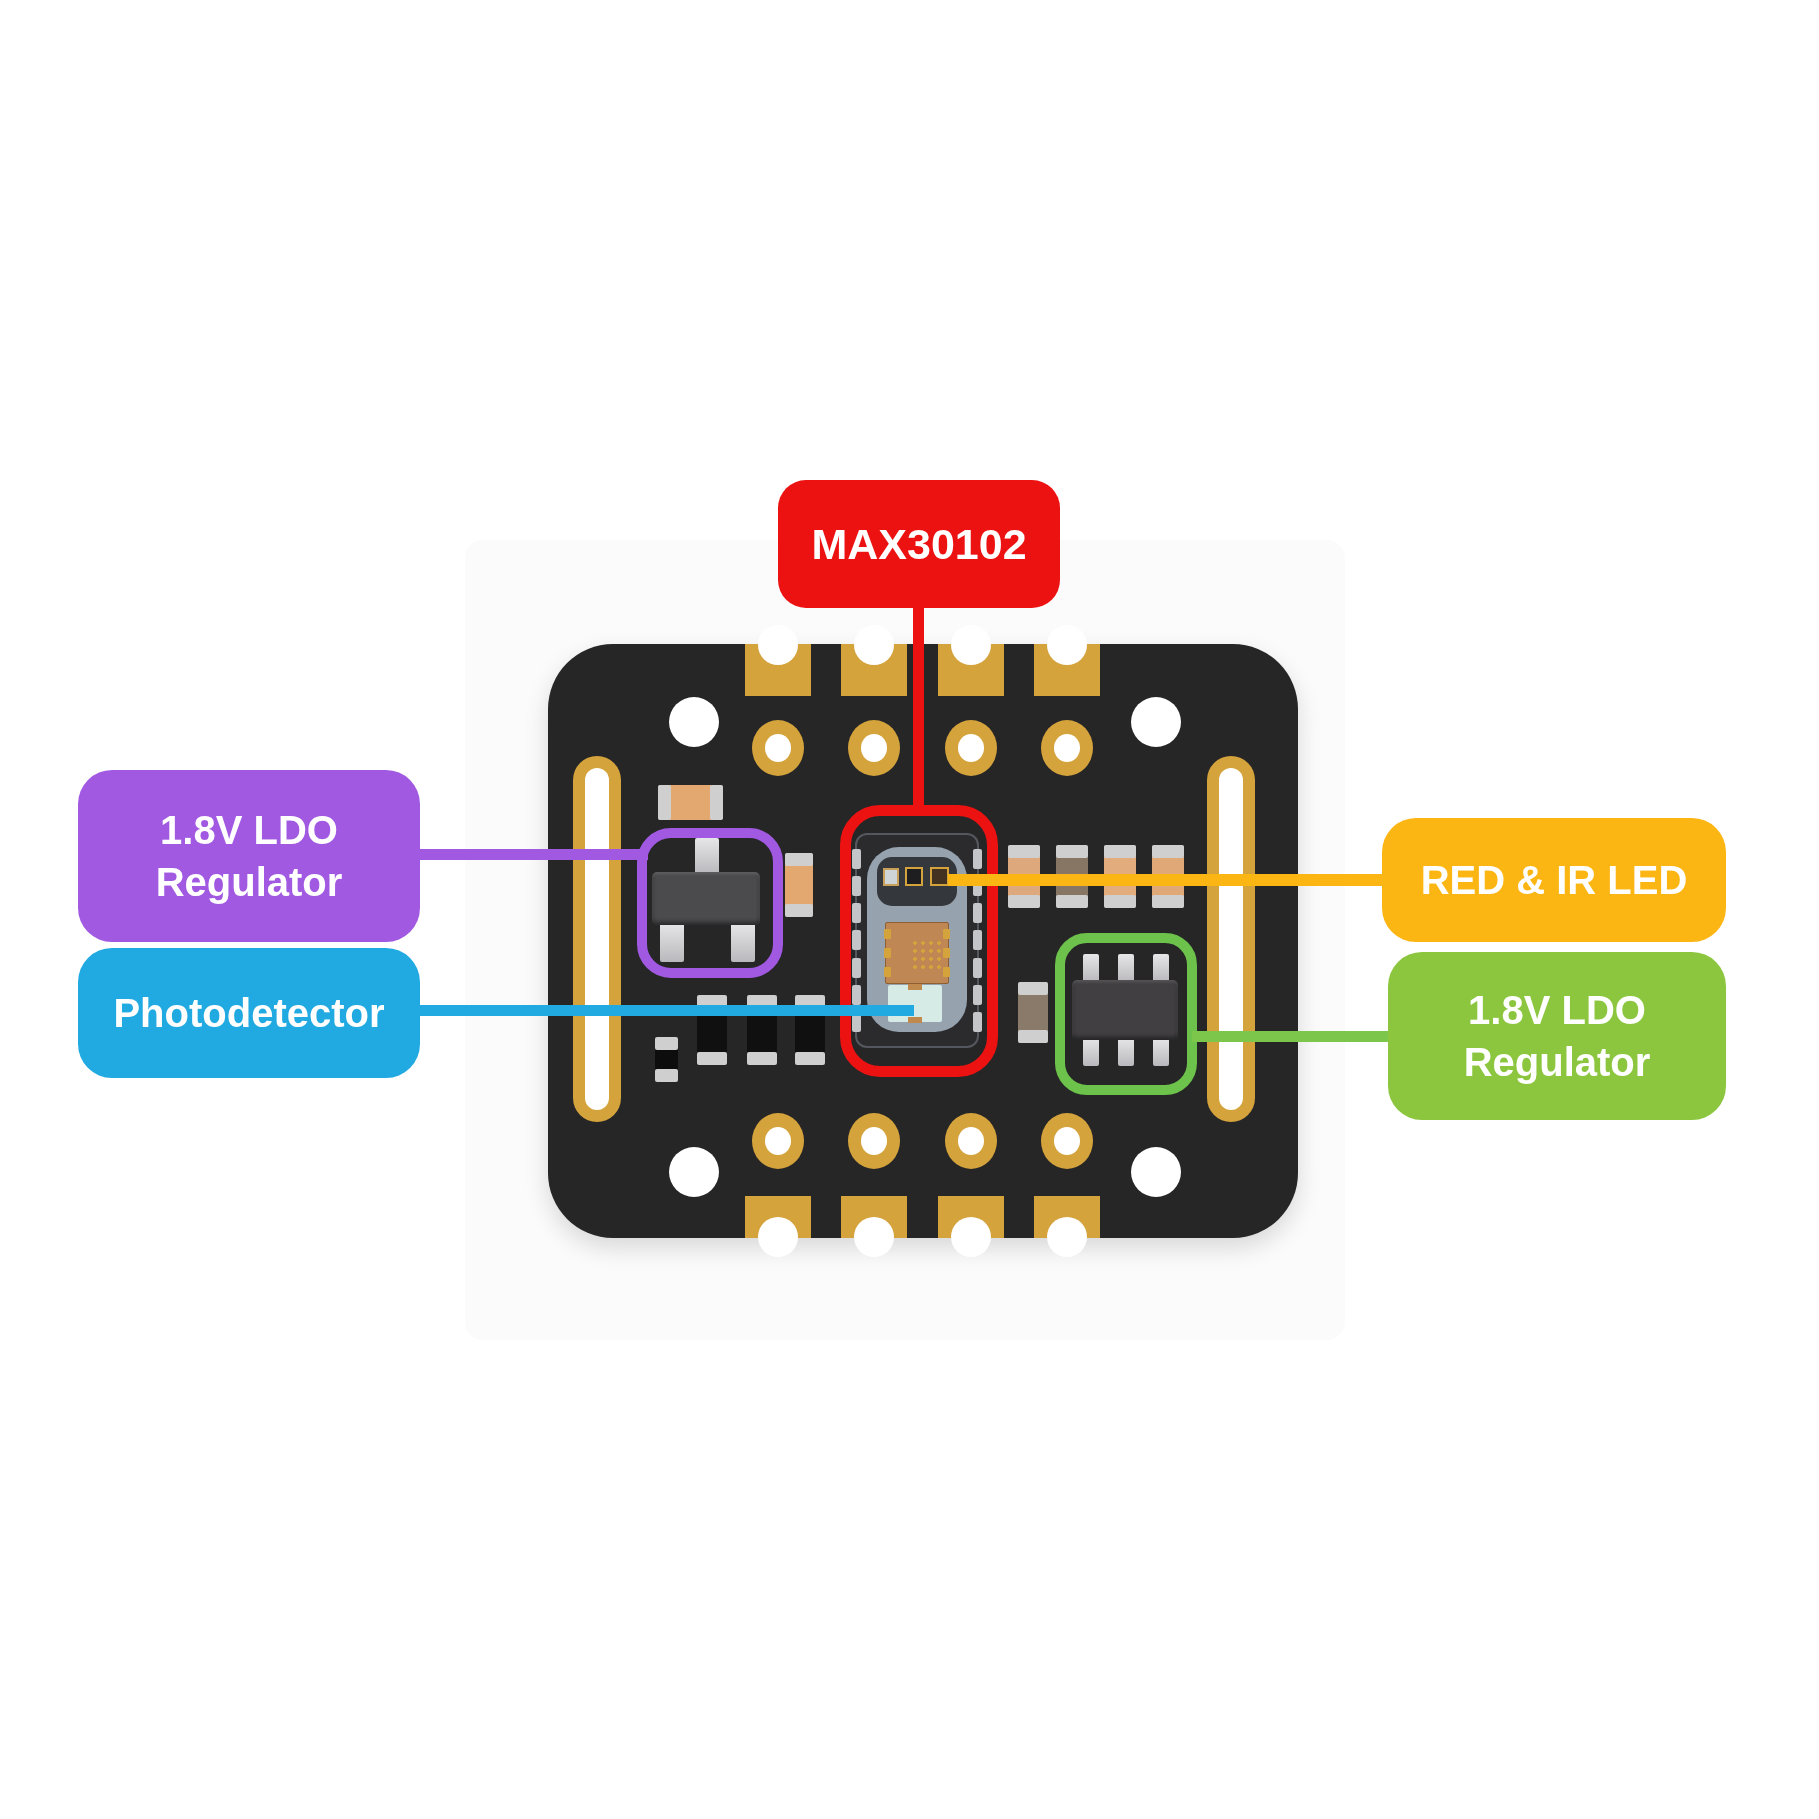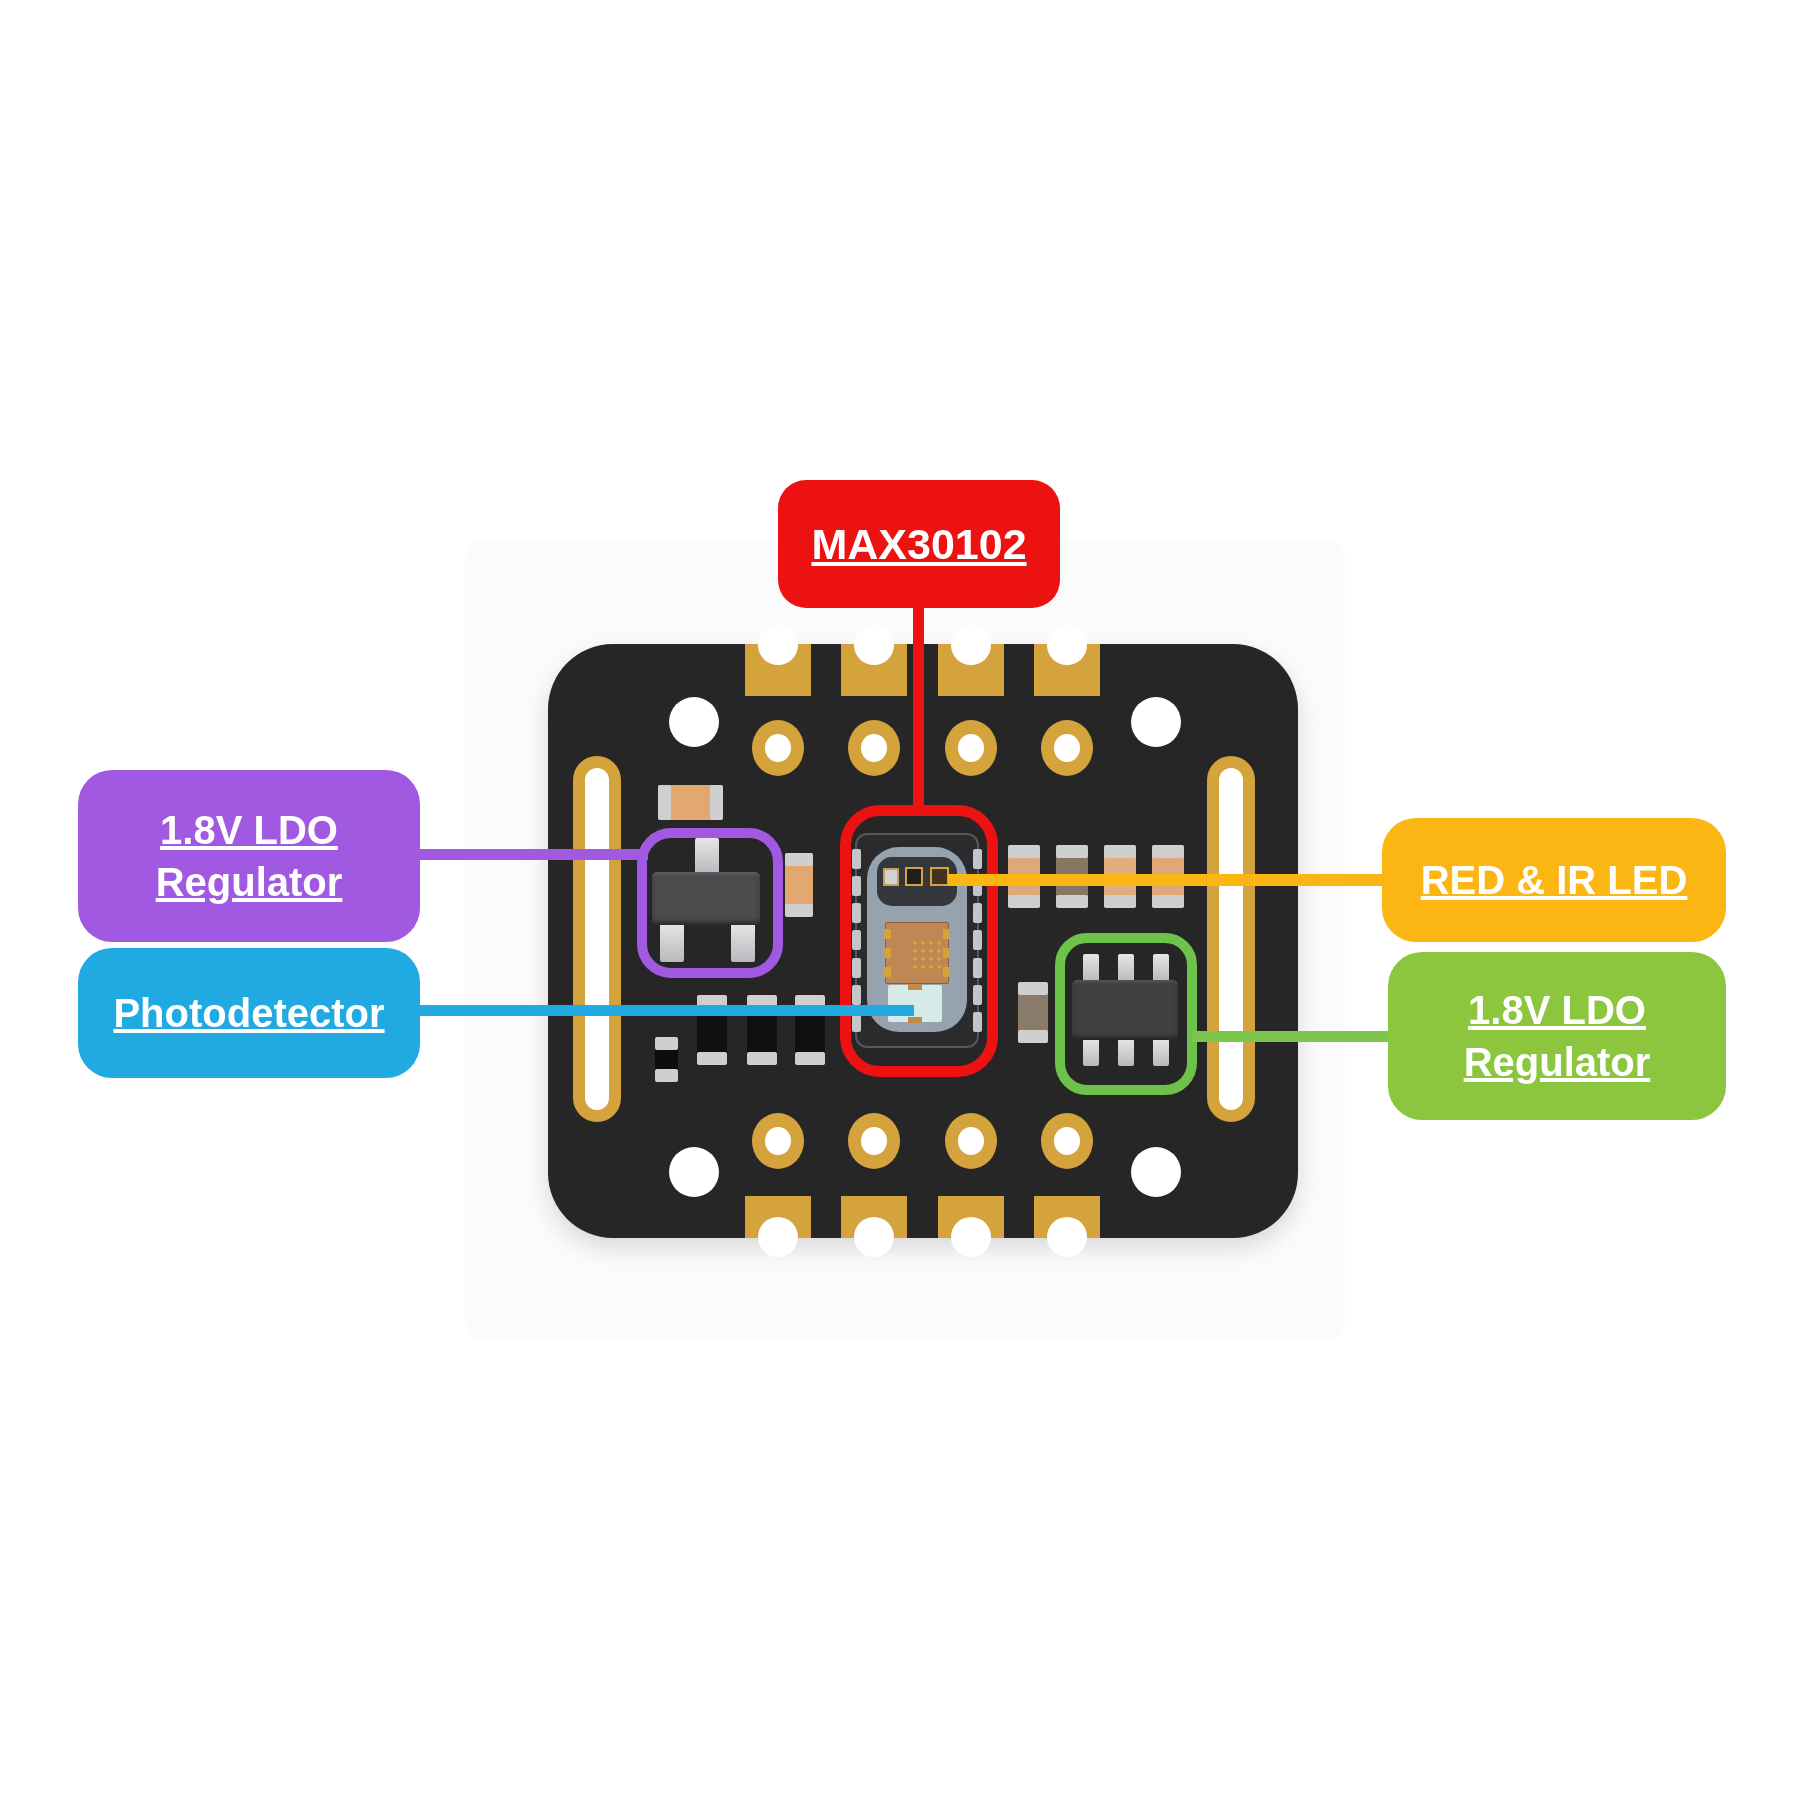--- a/index.html
+++ b/index.html
@@ -60,21 +60,21 @@
   .die .tabs.l{left:-2px;} .die .tabs.r{right:-2px;}
   .die .tabs b{height:10px;background:var(--gold,#D5A33C);border-radius:1px;}
   .pd{position:absolute;left:21px;top:138px;width:54px;height:37px;background:#D6EAE6;border-radius:2px;}
   .pd i{position:absolute;left:50%;margin-left:-7px;width:14px;height:6px;background:#c08a4e;}
   .pd i.a{top:-1px;} .pd i.b{bottom:-1px;}
   
   .cline{position:absolute;}
   
   .label{position:absolute;display:flex;flex-direction:column;align-items:center;justify-content:center;
     color:#fff;font-weight:bold;text-align:center;}
-  .label .t{line-height:52px;text-decoration:underline;}
+  .label .t{line-height:52px;}
   .fs40{font-size:40px;} .fs43{font-size:43px;}
   .r28{border-radius:28px;} .r34{border-radius:34px;}
 </style>
 </head>
 <body style="background: rgb(255, 255, 255);">
 
 <div class="abs backdrop"></div>
 
 <div class="abs board">
 

